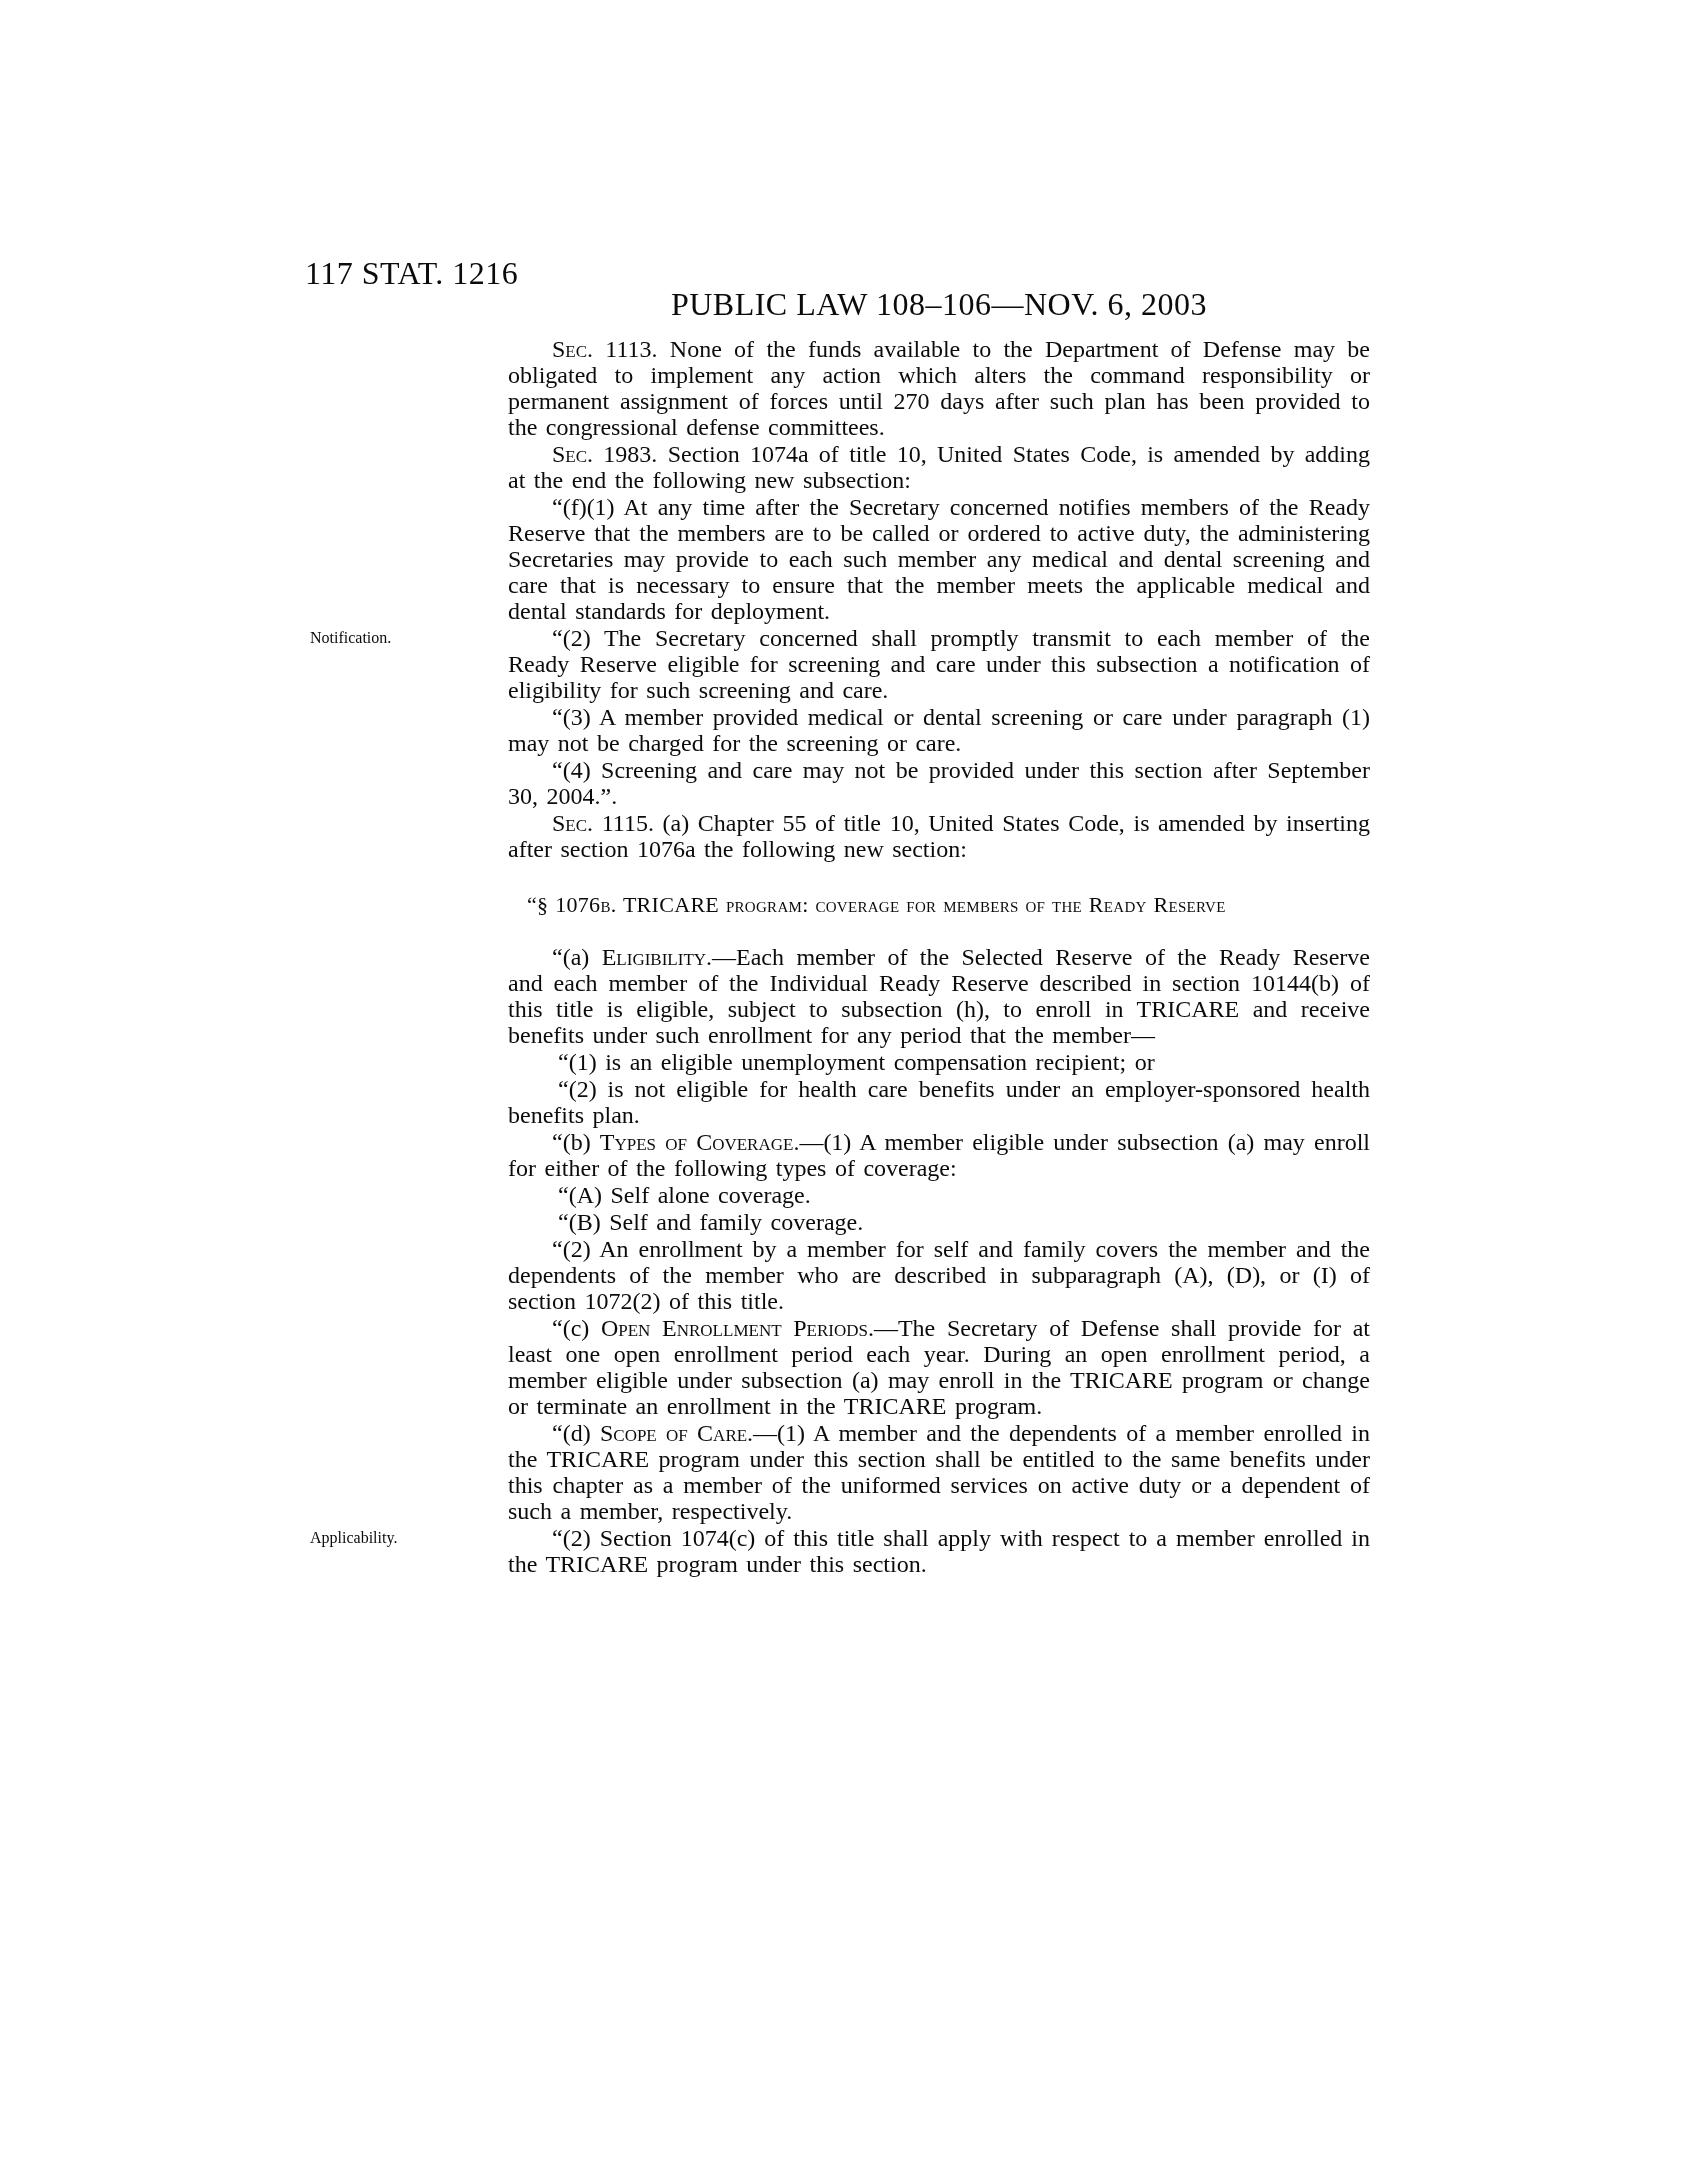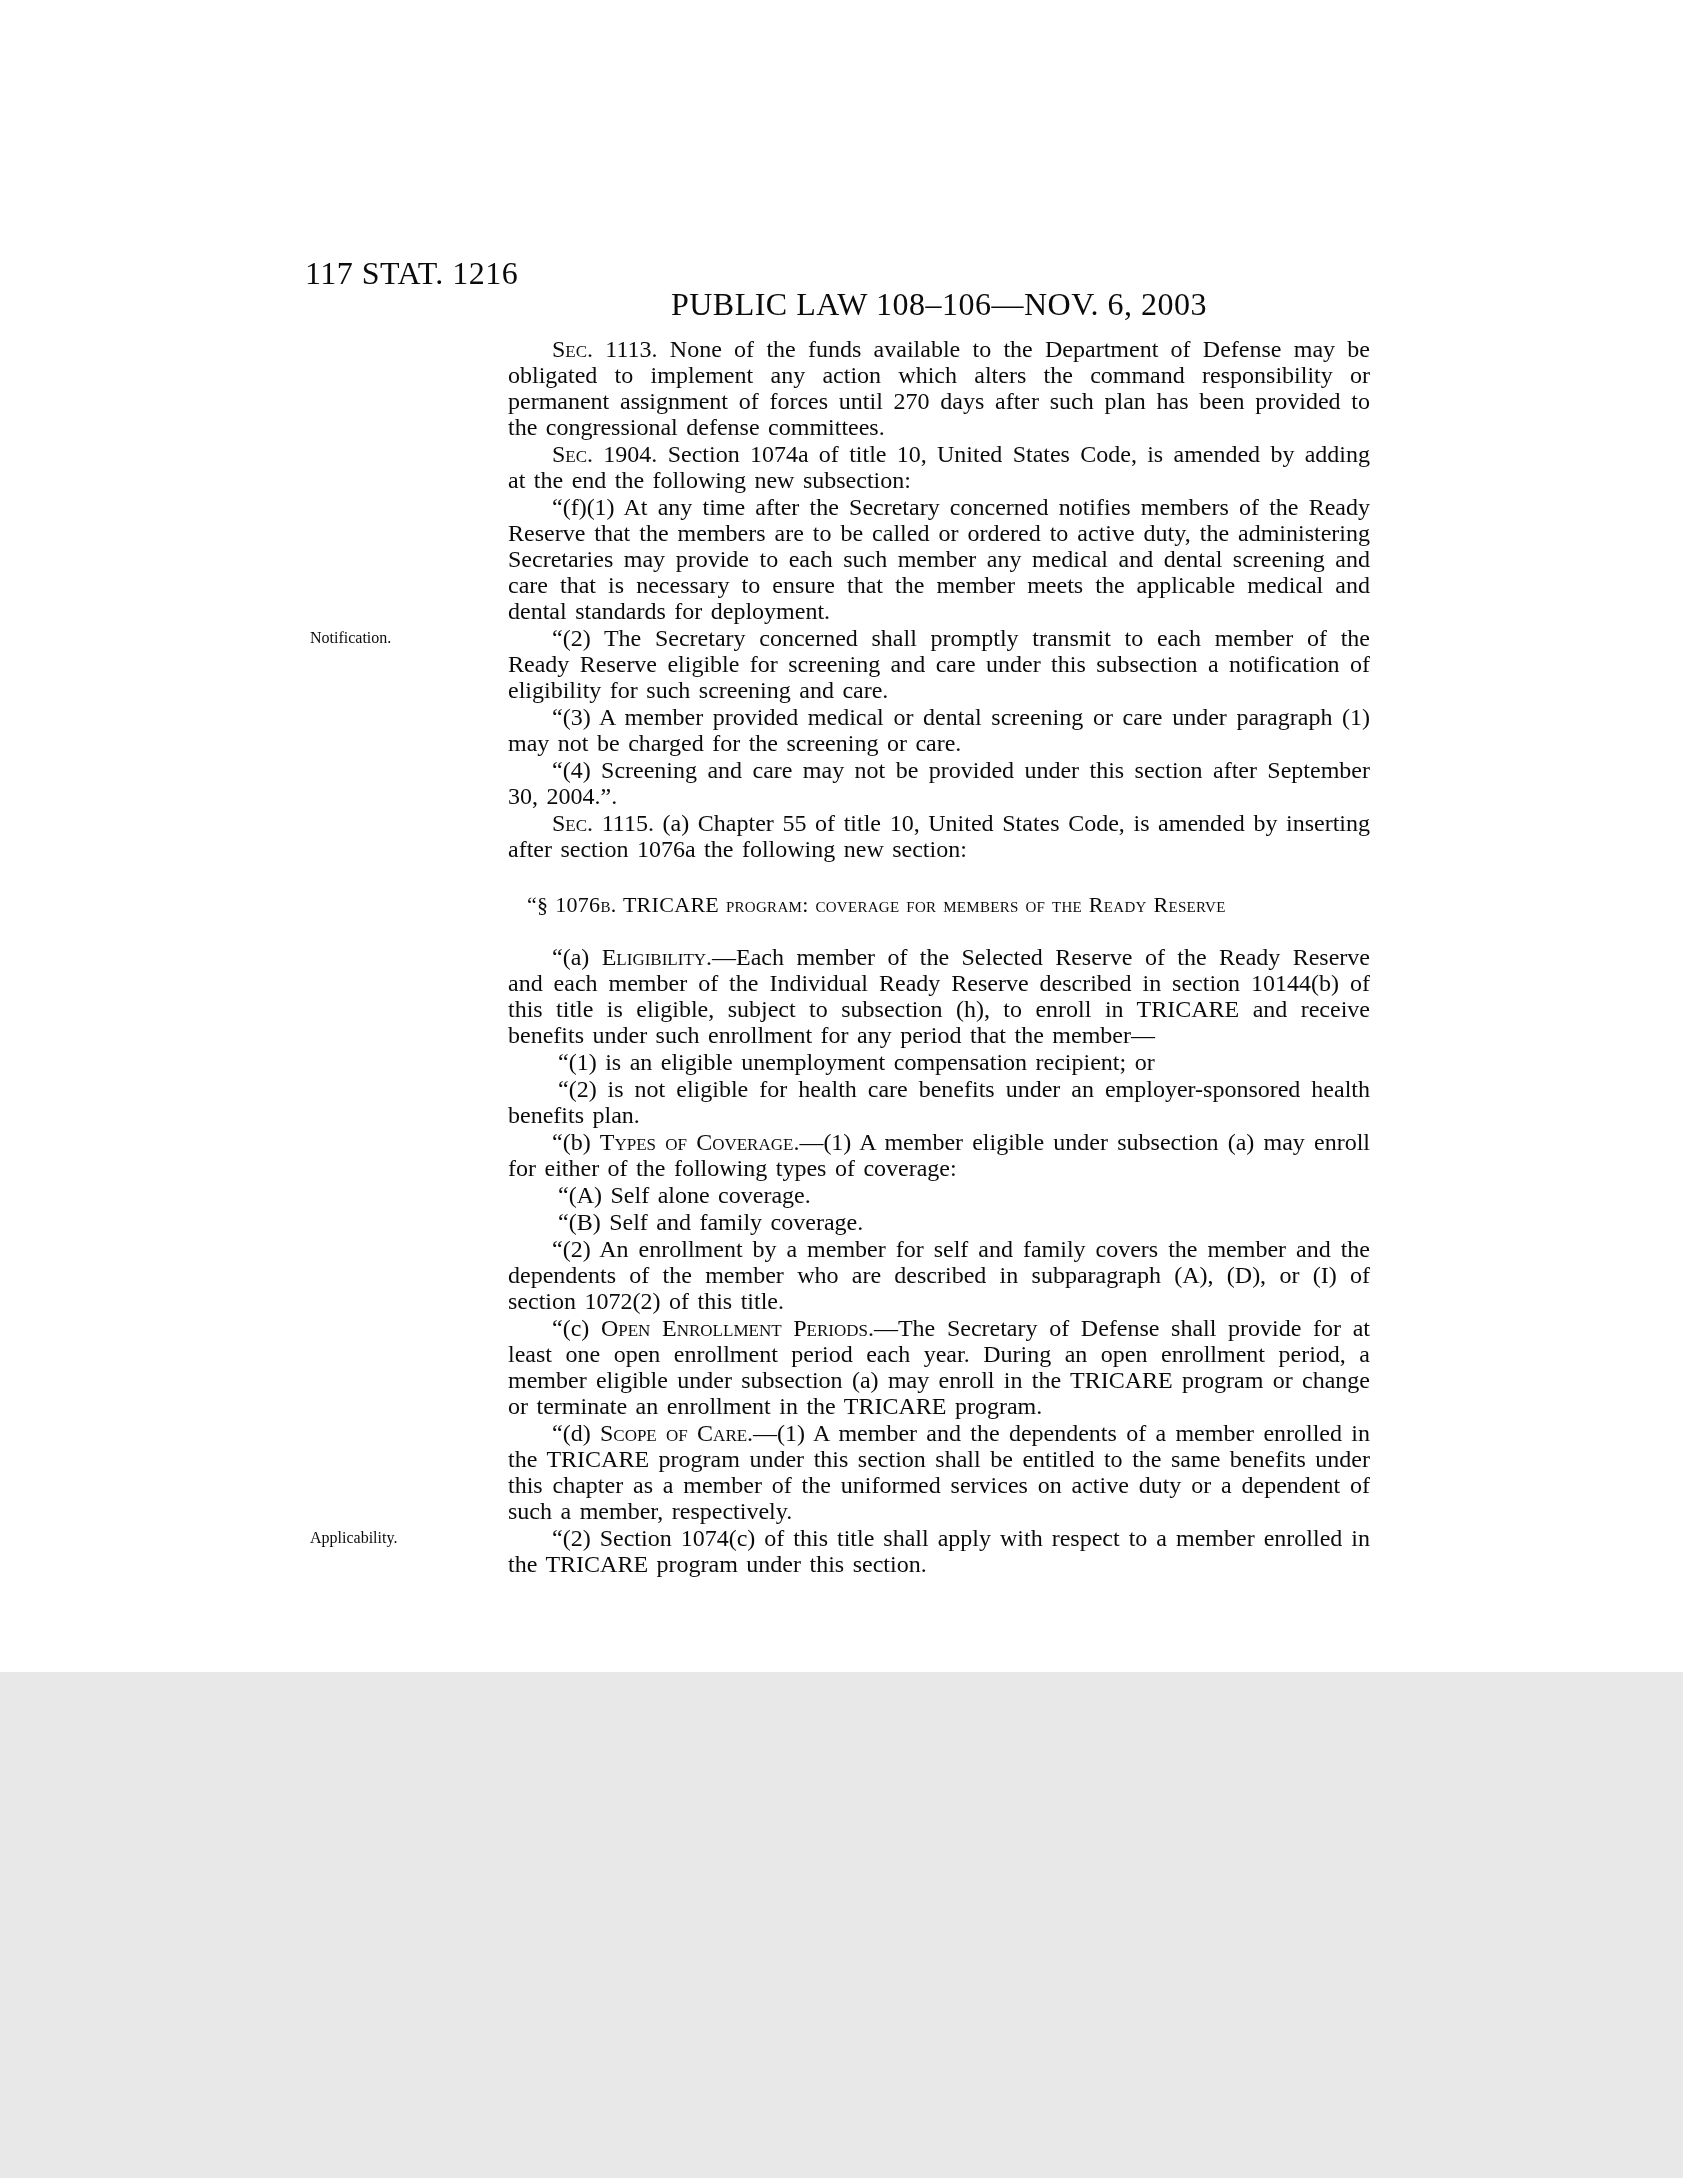--- a/index.html
+++ b/index.html
@@ -1,19 +1,19 @@
 <!DOCTYPE html>
 <html><head>
 <meta charset="utf-8">
 <style>
   html, body { margin: 0; padding: 0; background: #e8e8e8; }
   .page {
     position: relative;
     width: 1683px;
-    height: 1672px;
+    height: 2178px;
     background: #ffffff;
     font-family: "Liberation Serif", "DejaVu Serif", serif;
     color: #0b0b0b;
     overflow: hidden;
   }
   .running-head-stat {
     position: absolute;
     left: 305px;
     top: 255px;
     font-size: 32px;
@@ -76,21 +76,21 @@
 
 <div class="page">
 
   <div class="running-head-stat">117 STAT. 1216</div>
   <div class="running-head-law">PUBLIC LAW 108–106—NOV. 6, 2003</div>
 
   <div class="content">
 
     <p class="para"><span class="sc">Sec.</span><span> 1113. None of the funds available to the Department of Defense may be obligated to implement any action which alters the command responsibility or permanent assignment of forces until 270 days after such plan has been provided to the congressional defense committees.</span></p>
 
-    <p class="para"><span class="sc">Sec.</span><span> 1904. Section 1074a of title 10, United States Code, is amended by adding at the end the following new subsection:</span></p>
+    <p class="para"><span class="sc">Sec.</span><span> 1983. Section 1074a of title 10, United States Code, is amended by adding at the end the following new subsection:</span></p>
 
     <p class="para"><span>“(f)(1) At any time after the Secretary concerned notifies members of the Ready Reserve that the members are to be called or ordered to active duty, the administering Secretaries may provide to each such member any medical and dental screening and care that is necessary to ensure that the member meets the applicable medical and dental standards for deployment.</span></p>
 
     <p class="para"><span class="margin-note">Notification.</span><span>“(2) The Secretary concerned shall promptly transmit to each member of the Ready Reserve eligible for screening and care under this subsection a notification of eligibility for such screening and care.</span></p>
 
     <p class="para"><span>“(3) A member provided medical or dental screening or care under paragraph (1) may not be charged for the screening or care.</span></p>
 
     <p class="para"><span>“(4) Screening and care may not be provided under this section after September 30, 2004.”.</span></p>
 
     <p class="para"><span class="sc">Sec.</span><span> 1115. (a) Chapter 55 of title 10, United States Code, is amended by inserting after section 1076a the following new section:</span></p>

